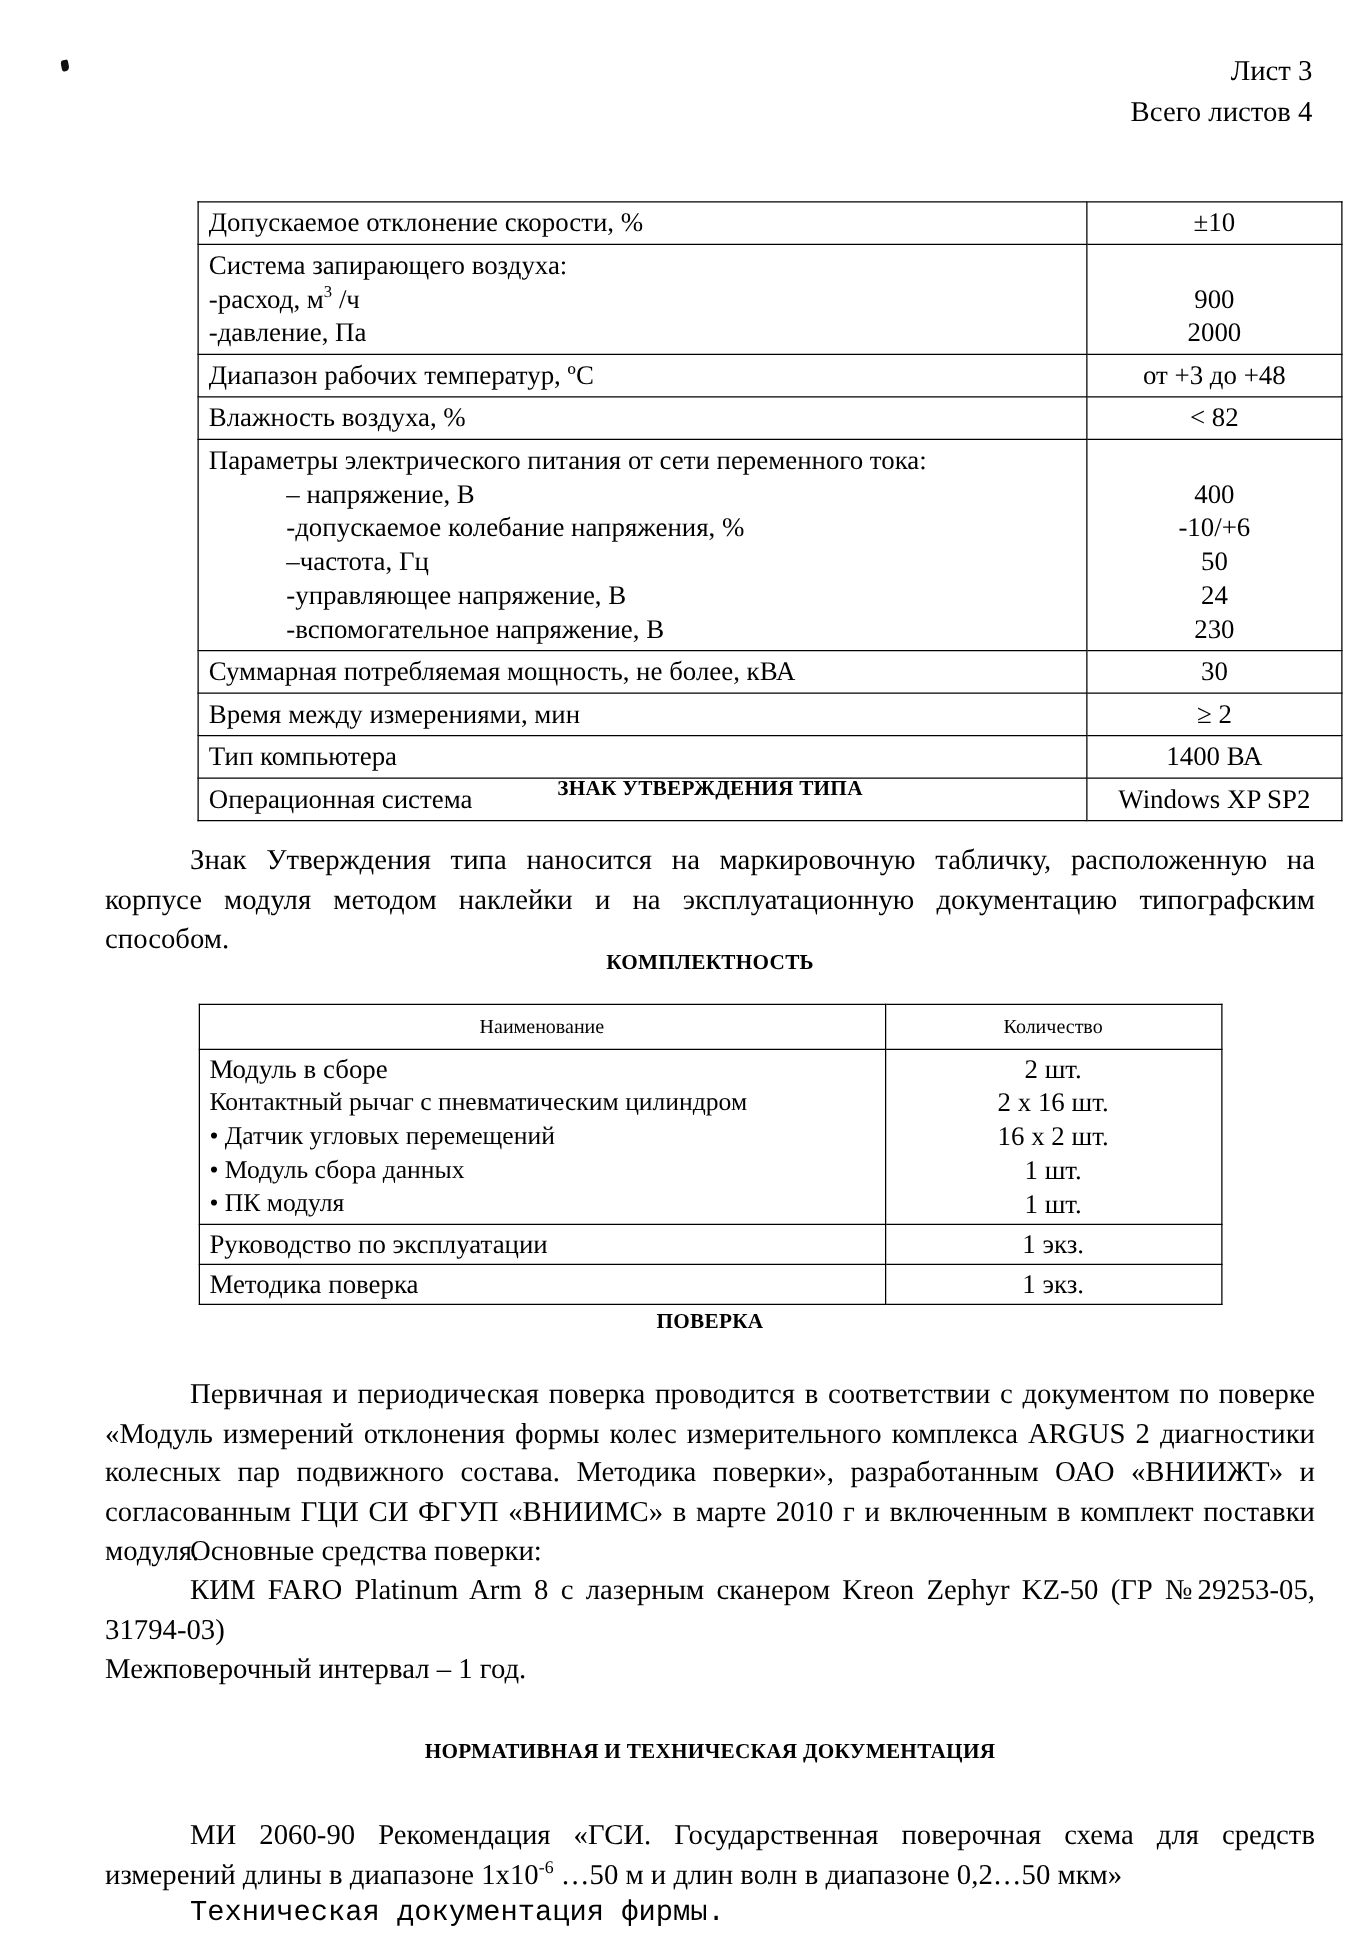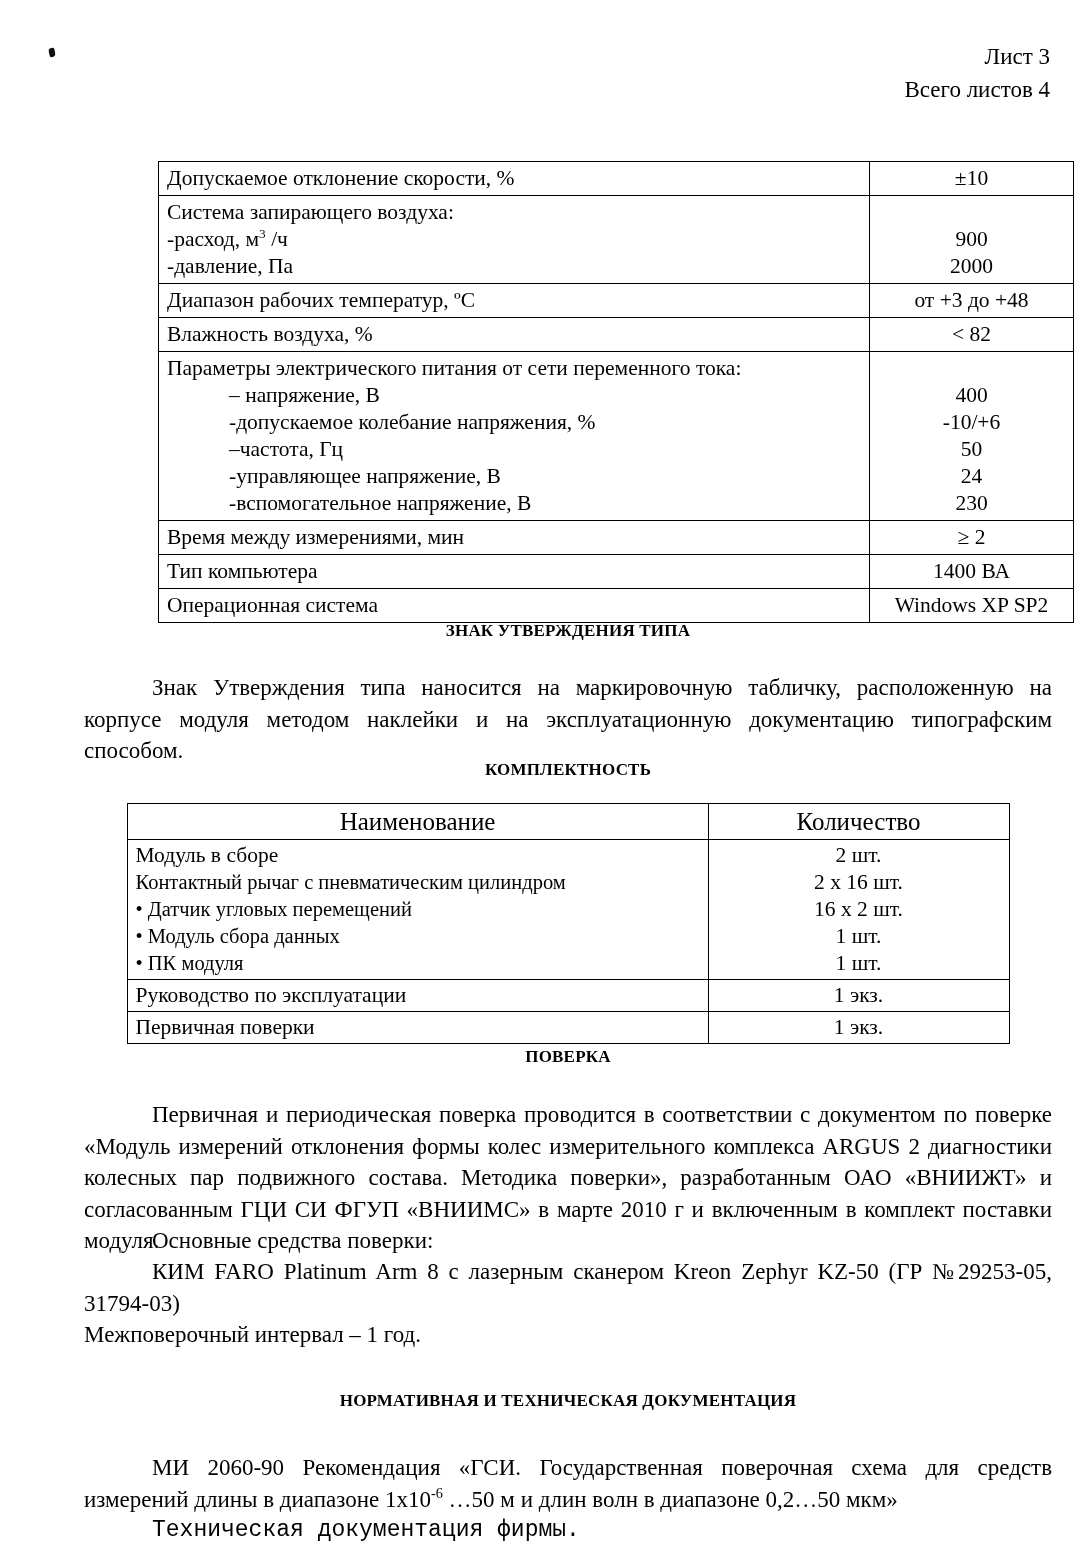--- a/index.html
+++ b/index.html
@@ -116,22 +116,22 @@
     padding: 2px 4px 2px 8px;
     text-align: left;
   }
   #kit-table td.qty {
     width: 260px;
     padding: 2px 4px;
     text-align: center;
   }
   #kit-table td.head-cell {
     text-align: center;
-    padding: 4px 20px;
-    font-size: 25px;
+    padding: 4px 4px;
+    font-size: 16px;
   }
   #kit-table td.group span { display: block; }
   #kit-table td.group span.sub { font-size: 20.5px; }
 
   .kit-wrap { display: flex; justify-content: center; }
 
   .abs { position: absolute; }
 </style>
 </head>
 <body>
@@ -189,20 +189,24 @@
           <td class="value multiline">
             <span class="blankline"></span>
             <span class="indent0">400</span>
             <span class="indent0">-10/+6</span>
             <span class="indent0">50</span>
             <span class="indent0">24</span>
             <span class="indent0">230</span>
           </td>
         </tr>
 
+        <tr>
+          <td class="label">Суммарная потребляемая мощность, не более, кВА</td>
+          <td class="value">30</td>
+        </tr>
         <tr>
           <td class="label">Время между измерениями, мин</td>
           <td class="value">≥ 2</td>
         </tr>
         <tr>
           <td class="label">Тип компьютера</td>
           <td class="value">1400 ВА</td>
         </tr>
         <tr>
           <td class="label">Операционная система</td>
@@ -240,21 +244,21 @@
               <span>1 шт.</span>
               <span>1 шт.</span>
             </td>
           </tr>
 
           <tr>
             <td class="name">Руководство по эксплуатации</td>
             <td class="qty">1 экз.</td>
           </tr>
           <tr>
-            <td class="name">Первичная поверки</td>
+            <td class="name">Методика поверка</td>
             <td class="qty">1 экз.</td>
           </tr>
         </tbody>
       </table>
     </div>
 
     <h2 class="section-head abs" style="left:0; top:892px; width:968px;">ПОВЕРКА</h2>
 
     <p class="body-par abs" style="left:0; top:944px; width:968px;">Первичная и периодическая поверка проводится в соответствии с документом по поверке «Модуль измерений отклонения формы колес измерительного комплекса ARGUS 2 диагностики колесных пар подвижного состава. Методика поверки», разработанным ОАО «ВНИИЖТ» и согласованным ГЦИ СИ ФГУП «ВНИИМС» в марте 2010 г и включенным в комплект поставки модуля.</p>
 

